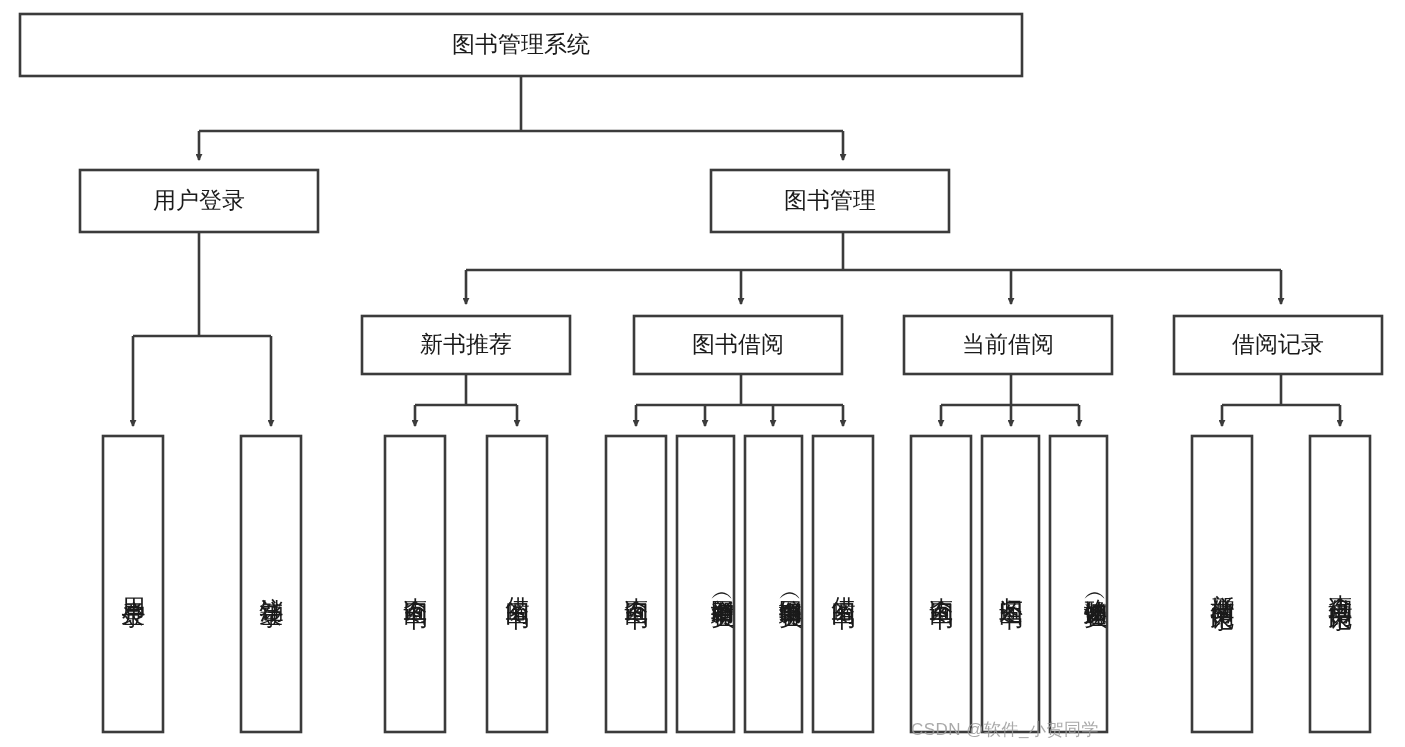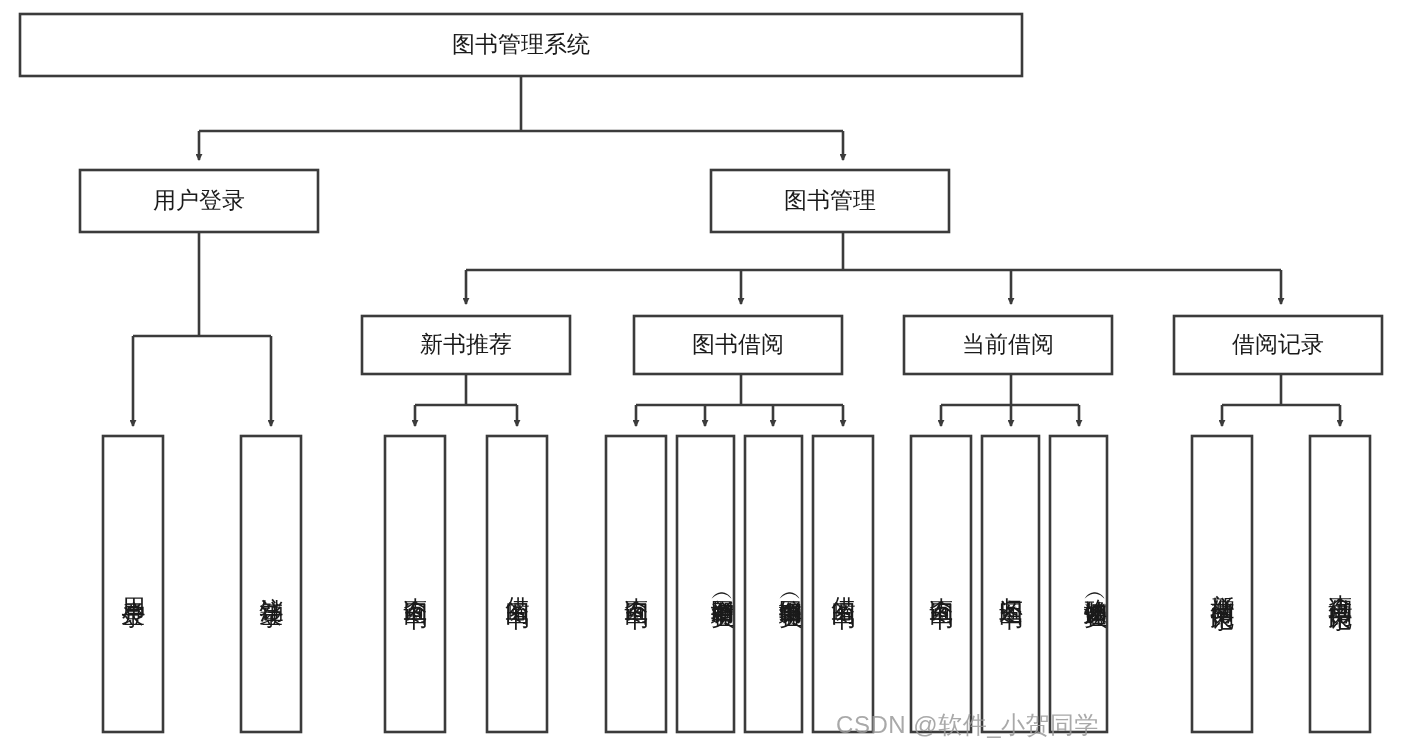--- a/index.html
+++ b/index.html
@@ -63,21 +63,21 @@
     justify-content: center;
     text-align: center;
     white-space: nowrap;
     user-select: none;
   }
   #watermark {
     position: absolute;
     right: 14px;
     bottom: 6px;
     font-family: "Liberation Sans", "DejaVu Sans", sans-serif;
-    font-size: 24px;
+    font-size: 17px;
     color: #9b9b9b;
     opacity: 0.85;
     letter-spacing: 0.5px;
     white-space: nowrap;
     pointer-events: none;
   }
 </style>
 </head>
 <body>
 

